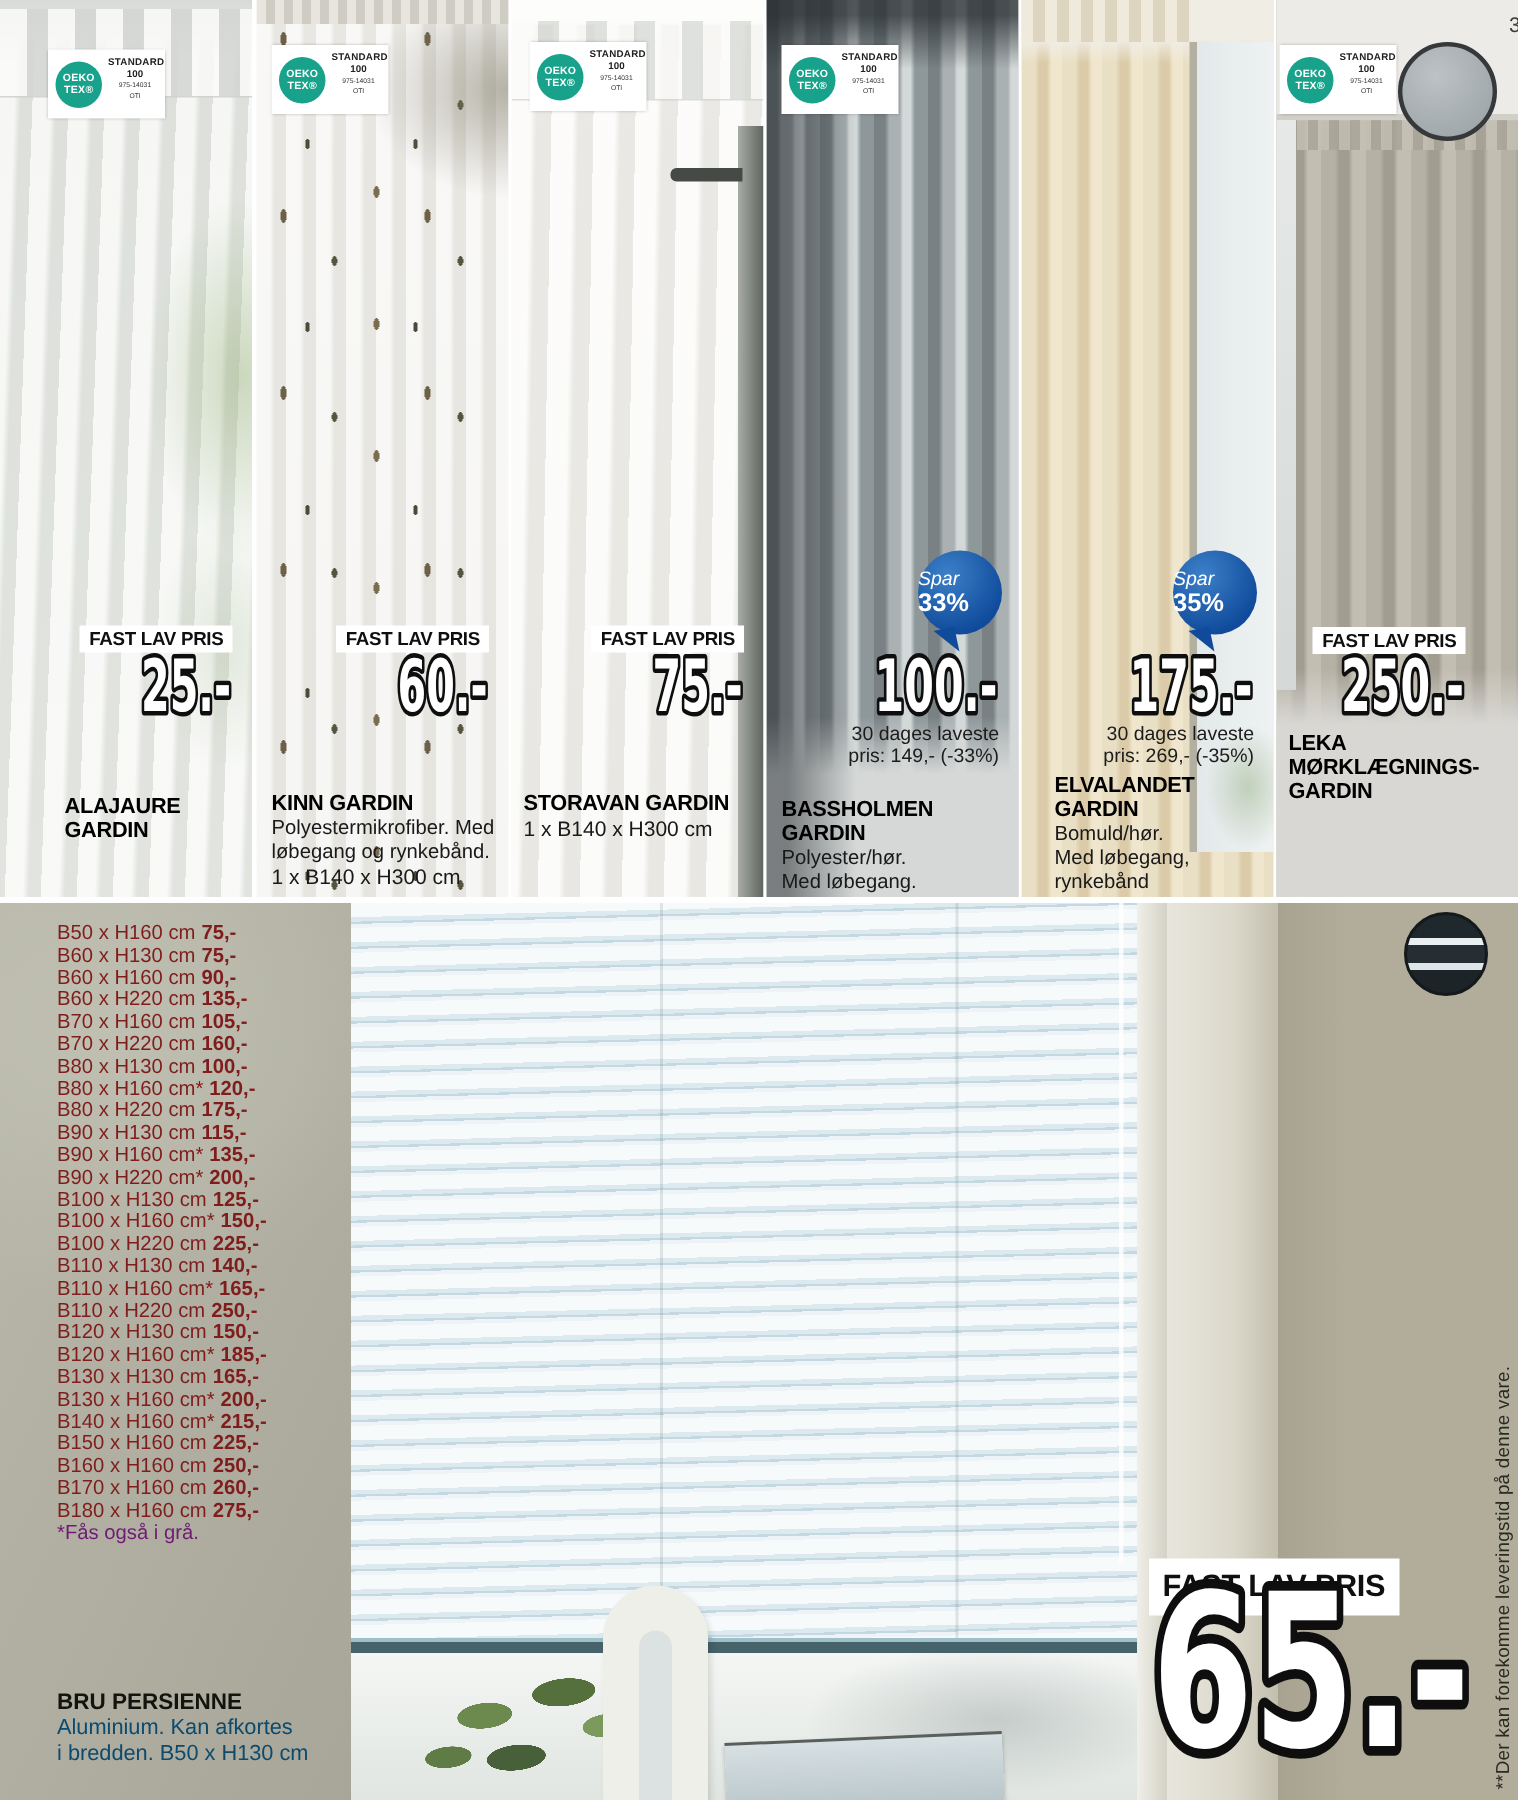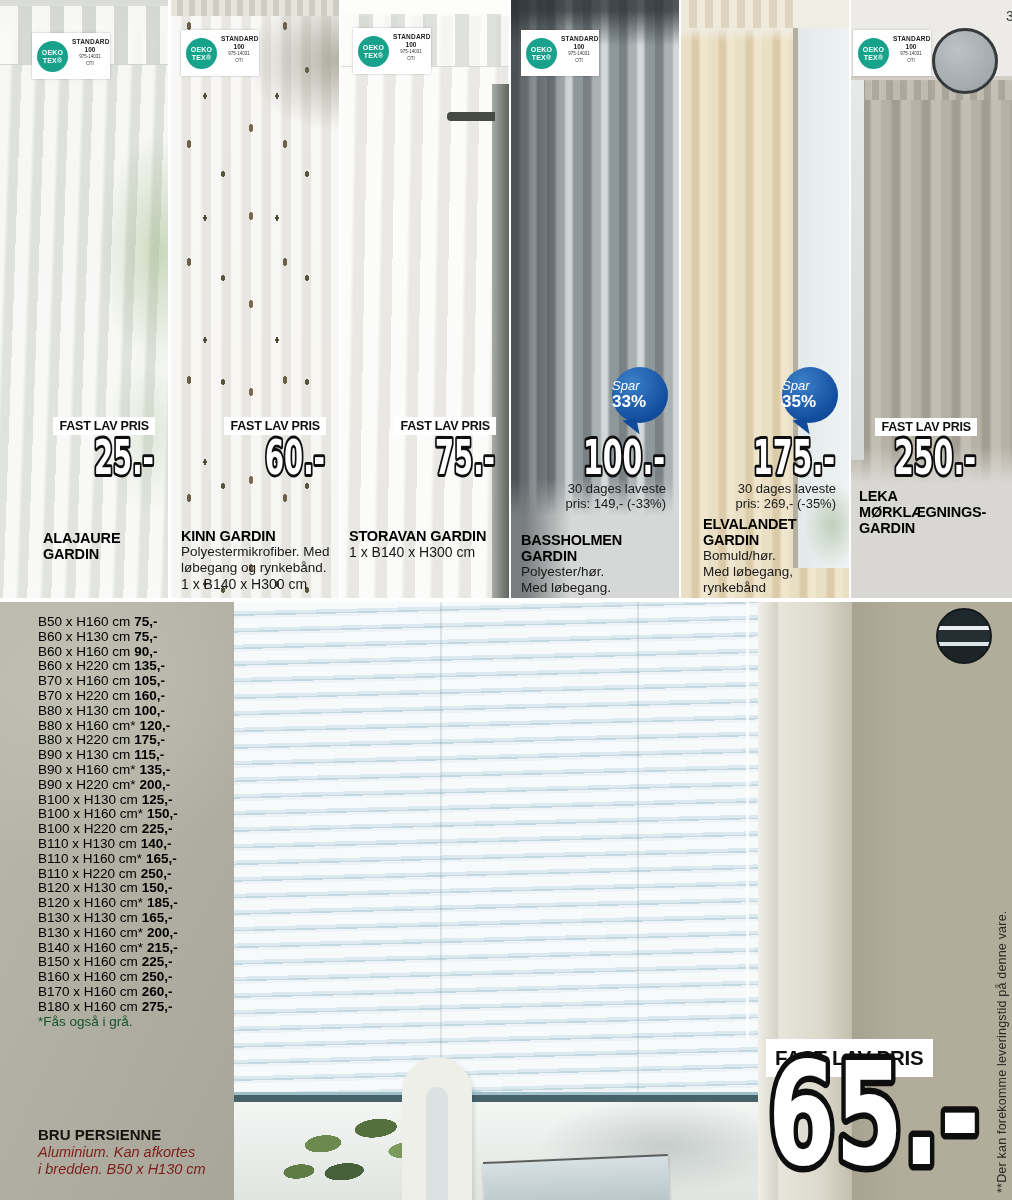--- a/index.html
+++ b/index.html
@@ -151,27 +151,27 @@
     background:linear-gradient(to right,#f0efe8,#d4d2c6);}
   .corner-band{position:absolute;left:778px;top:0;width:74px;height:598px;
     background:linear-gradient(to right,#e8e6dc 0%,#dbd8cb 60%,#c2bfae 100%);}
   .wall-right{position:absolute;left:852px;top:0;width:160px;height:598px;
     background:linear-gradient(to right,#a8a391,#b2ad9b 30%);}
   .swatch-dark{position:absolute;left:936px;top:6px;width:52px;height:52px;border-radius:50%;
     background:linear-gradient(#1f282d 0 30%,#e9eff1 30% 38%,#252e33 38% 62%,#dde5e8 62% 70%,#1c2428 70%);
     border:2px solid #14191c;}
 
   .sizes-block{position:absolute;left:38px;top:13px;width:170px;}
-  .size-row{font-size:13.5px;line-height:14.8px;color:#000000;white-space:nowrap;}
+  .size-row{font-size:13.5px;line-height:14.8px;color:#7f1d1d;white-space:nowrap;}
   .size-row .prc{font-weight:bold;margin-left:4px;}
-  .sizes-foot{font-size:13.5px;line-height:14.8px;color:#14532d;}
+  .sizes-foot{font-size:13.5px;line-height:14.8px;color:#701a75;}
 
   .bru{position:absolute;left:38px;top:524px;}
   .bru-name{font-size:15px;font-weight:bold;color:#14140f;line-height:18px;}
-  .bru-desc{font-size:14.5px;line-height:16.5px;color:#7f1d1d;white-space:pre-line;font-style:italic;}
+  .bru-desc{font-size:14.5px;line-height:16.5px;color:#0c4a6e;white-space:pre-line;}
 
   .flp2{position:absolute;left:766px;top:437px;background:#fff;color:#0f0f0f;font-weight:bold;
     font-size:20.5px;letter-spacing:-.2px;padding:7px 9px;white-space:nowrap;}
   .big-price-svg{position:absolute;left:754px;top:440px;width:256px;height:160px;overflow:visible;}
   .big-price-svg text{font-family:"DejaVu Sans",sans-serif;font-weight:bold;fill:#ffffff;
     stroke:#0e0e0e;stroke-width:13px;paint-order:stroke fill;stroke-linejoin:round;}
   .vnote{position:absolute;right:3px;top:893px;height:300px;writing-mode:vertical-rl;
     transform:rotate(180deg);font-size:12.5px;color:#2a2a24;letter-spacing:.2px;}
 </style>
 </head>

